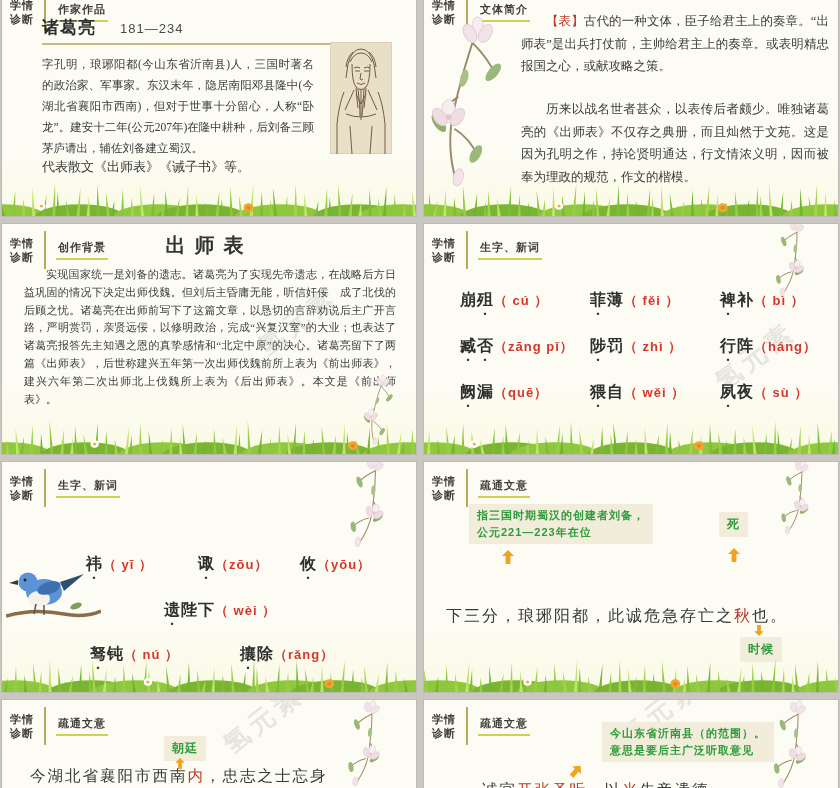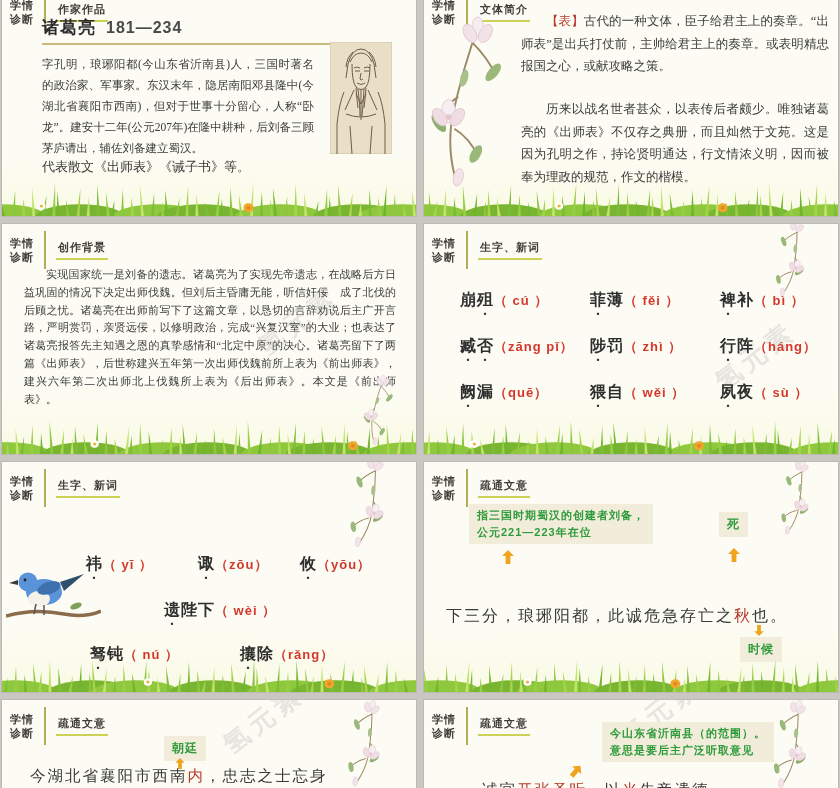--- a/index.html
+++ b/index.html
@@ -17,21 +17,21 @@
   .ind{text-indent:2em}
   .red{color:#b5392b}
   .cl{position:absolute;font-family:"Liberation Serif","DejaVu Serif",serif;color:#3a3a3a;letter-spacing:2px;white-space:nowrap}
   .note{position:absolute;background:#f2ecdb;color:#2e9b3a;font-weight:700;font-size:11px;line-height:1.55;padding:3px 8px;letter-spacing:1px}
   .vw{font-weight:600;font-size:16px;font-family:"Liberation Serif","DejaVu Serif",serif;color:#2f2f2f;letter-spacing:1px;white-space:nowrap}
   .ch{position:relative;display:inline-block}
   .dt::after{content:"·";position:absolute;left:50%;transform:translateX(-50%);bottom:-0.78em;font-size:15px;font-weight:700;color:#333}
   .py{font-weight:700;font-size:13px;color:#d4372b;letter-spacing:1px;font-family:"Liberation Sans",sans-serif}
   .vitem{position:absolute;white-space:nowrap}
   .t1{position:absolute;left:40px;top:30px;font-weight:700;font-size:17px;color:#2c2c2c;letter-spacing:1px}
-  .yrs{font-weight:700;font-size:16px;color:#4a4a4a;margin-left:10px;letter-spacing:1px}
+  .yrs{font-weight:400;font-size:13px;color:#4a4a4a;margin-left:24px;letter-spacing:1px}
   .hr1{position:absolute;left:40px;top:57px;width:302px;height:2px;background:#c9ba7e}
   .bigtitle{position:absolute;left:0;top:8px;width:414px;text-align:center;font-family:"Liberation Serif","DejaVu Serif",serif;
             font-weight:700;font-size:20px;color:#333;letter-spacing:9px}
   .arrow{position:absolute;width:12px;height:14px}
   .wm{position:absolute;font-weight:700;font-size:26px;color:rgba(140,140,140,.20);transform:rotate(-38deg);letter-spacing:5px;pointer-events:none;white-space:nowrap}
   .deco{position:absolute}
 </style>
 </head>
 <body>
 
@@ -254,20 +254,21 @@
   <div class="slide" style="left:2px;top:224px;height:230px">
     <div class="inner">
       <div class="head">
         <div class="badge">
           <div>学情</div>
           <div>诊断</div>
         </div>
         <div class="vline"></div>
         <div class="tab">创作背景</div>
       </div>
+      <div class="bigtitle">出师表</div>
       <div class="p ind" style="left:22px;top:42px;width:372px;font-size:11px;line-height:1.62">实现国家统一是刘备的遗志。诸葛亮为了实现先帝遗志，在战略后方日益巩固的情况下决定出师伐魏。但刘后主昏庸无能，听信奸佞　成了北伐的后顾之忧。诸葛亮在出师前写下了这篇文章，以恳切的言辞劝说后主广开言路，严明赏罚，亲贤远佞，以修明政治，完成“兴复汉室”的大业；也表达了诸葛亮报答先主知遇之恩的真挚感情和“北定中原”的决心。诸葛亮留下了两篇《出师表》，后世称建兴五年第一次出师伐魏前所上表为《前出师表》，建兴六年第二次出师北上伐魏所上表为《后出师表》。本文是《前出师表》。</div>
       <div class="wm" style="left:250px;top:80px">氢元素</div>
       <svg class="deco" style="left:344px;top:150px;width:66px;height:72px">
           <use href="#magnolia"></use>
         </svg>
       <svg class="grass" viewBox="0 0 420 44" preserveAspectRatio="none">
           <ellipse cx="6" cy="46" rx="46" ry="15" fill="#8fc83c"></ellipse>
           <ellipse cx="85" cy="46" rx="46" ry="15" fill="#7ab531"></ellipse>
           <ellipse cx="164" cy="46" rx="46" ry="15" fill="#8fc83c"></ellipse>
           <ellipse cx="209" cy="46" rx="46" ry="15" fill="#7ab531"></ellipse>

